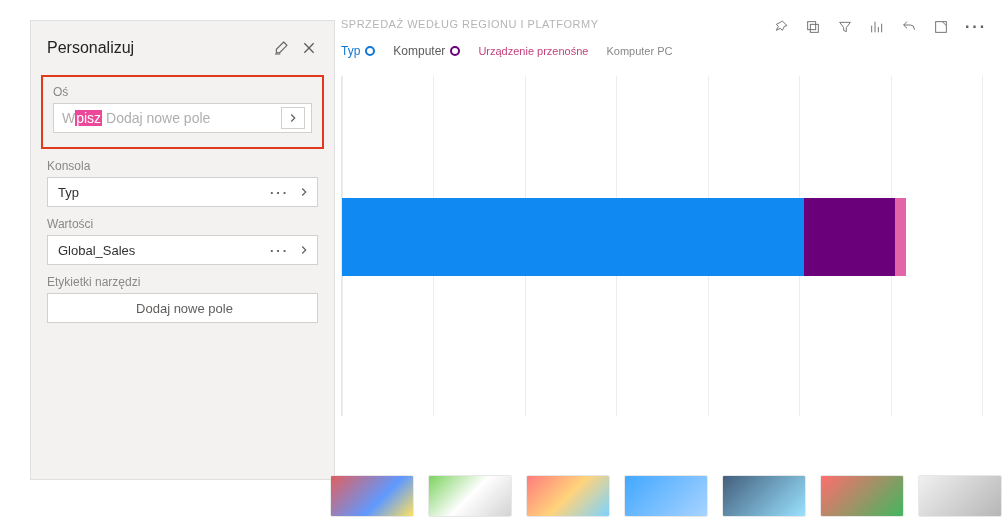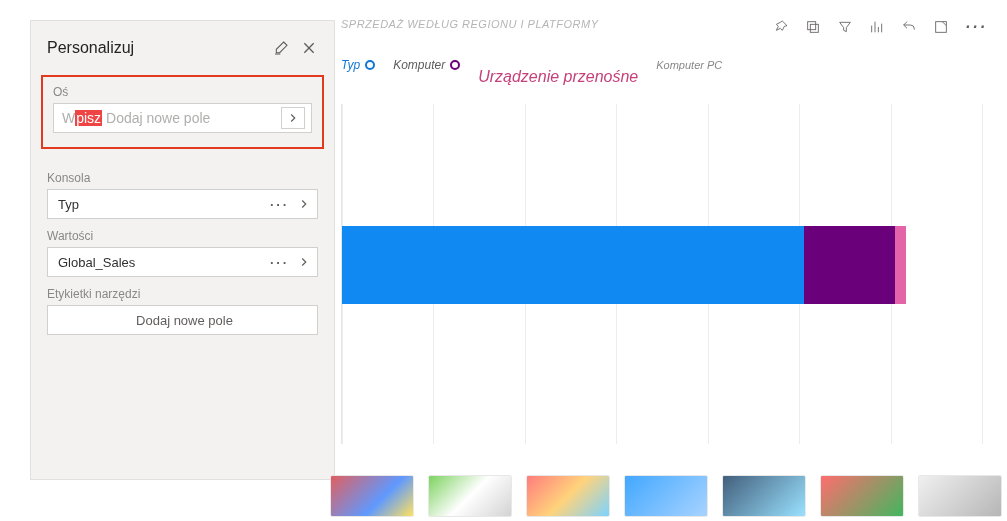--- a/index.html
+++ b/index.html
@@ -91,21 +91,21 @@
     font-weight: bold;
   }
   .add-field-row {
     justify-content: center;
     color: #605e5c;
   }
   
   .highlight-box {
     border: 2px solid #e13a1e;
     padding: 8px 10px 14px 10px;
-    margin: -6px -6px 12px -6px;
+    margin: -6px -6px 0 -6px;
   }
   .axis-input-wrap {
     background: #fff;
     border: 1px solid #d2d0ce;
     height: 30px;
     display: flex;
     align-items: center;
     padding: 0 6px 0 4px;
     justify-content: space-between;
     position: relative;
@@ -117,42 +117,41 @@
     display: flex;
     align-items: center;
     pointer-events: none;
   }
   .placeholder-overlay .txt {
     color: #b0afad;
     font-size: 14px;
     white-space: nowrap;
   }
   .placeholder-overlay .sel {
-    background: #ef4444;
+    background: #ec4899;
     color: #fff;
     padding: 0 1px;
   }
   .axis-inner {
     position: absolute;
     right: 6px;
     display:flex; align-items:center;
   }
   .axis-inner .mini-box {
     border:1px solid #d2d0ce;
     padding: 0 4px;
     height: 22px;
     display:flex; align-items:center; gap:4px;
     font-size:11px; color:#a0a0a0;
   }
   
   .chart-area {
     flex: 1;
     position: relative;
     padding: 18px 20px 0 6px;
-    font-style: italic;
   }
   .chart-header {
     display: flex;
     justify-content: space-between;
     align-items: flex-start;
   }
   .chart-title {
     font-size: 11px;
     letter-spacing: .5px;
     color: #b6b5b3;
@@ -175,21 +174,21 @@
   .legend-item { display:flex; align-items:center; gap:5px; }
   .legend-label.blue { color:#1078d4; }
   .legend-marker {
     width:10px; height:10px; border-radius:50%;
     border:2px solid;
     background:#fff;
   }
   .legend-marker.blue { border-color:#1078d4; }
   .legend-marker.purple { border-color:#6b007b; }
   .legend-label.purple { color:#5c5c5c; }
-  .legend-label.pink { color:#c5417b; font-size:16px;margin-top:24px; }
+  .legend-label.pink { color:#c5417b; font-size:11px; }
   .legend-label.gray { color:#888; font-size:11px; }
   
   .plot {
     position: relative;
     margin-top: 18px;
     height: 340px;
     border-left:1px solid #e6e6e6;
   }
   .gridline {
     position:absolute; top:0; bottom:0; width:1px; background:#ededed;

